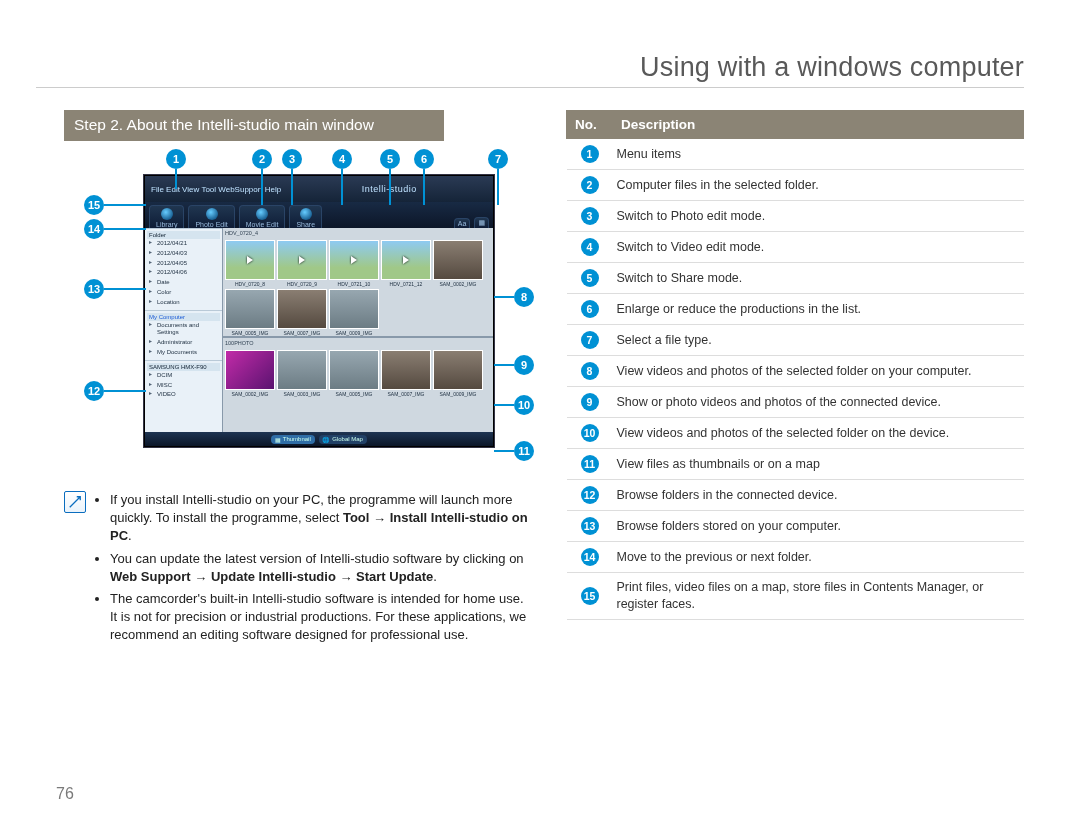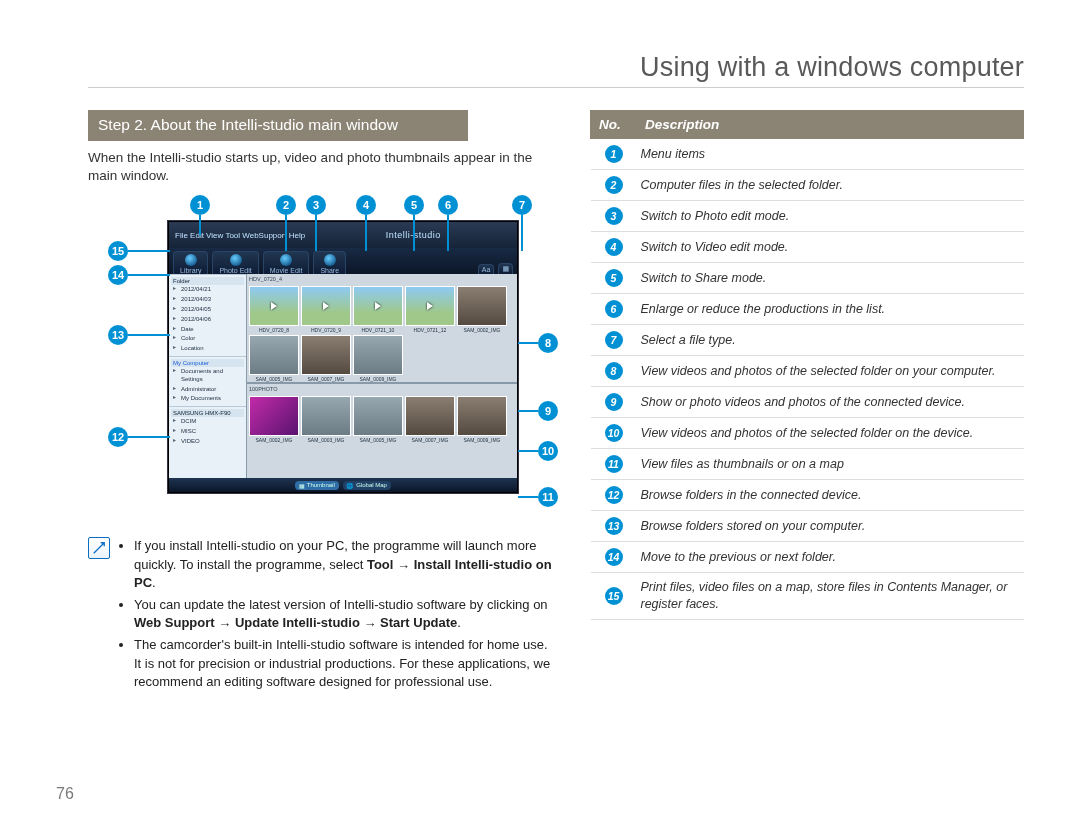--- a/index.html
+++ b/index.html
@@ -1,19 +1,19 @@
 <!DOCTYPE html>
 <html><head>
 <meta charset="utf-8">
 <style>
   * { box-sizing: border-box; margin: 0; padding: 0; }
   html, body { width: 1080px; height: 825px; background: #fff; font-family: Arial, Helvetica, sans-serif; color: #222; }
-  .page { width: 1080px; height: 825px; position: relative; padding: 52px 56px 20px 88px; }
+  .page { width: 1080px; height: 825px; position: relative; padding: 52px 56px 20px 36px; }
   .chapter-title { text-align: right; font-size: 27px; font-weight: 400; color: #595959; padding-bottom: 4px; border-bottom: 1px solid #ccc; margin-bottom: 22px; letter-spacing: .2px; }
-  .columns { display: flex; gap: 32px; }
+  .columns { display: flex; gap: 32px; margin-left: 28px; }
   .col-left { width: 470px; flex: 0 0 470px; }
   .col-right { flex: 1; }
   .step-bar { background: #8b8475; color: #fff; font-size: 15.5px; font-weight: 400; padding: 6px 10px 7px 10px; margin-bottom: 8px; display:inline-block; min-width: 380px; }
   .intro { font-size: 13.5px; line-height: 1.35; color: #333; margin-bottom: 10px; }
   .screenshot-wrap { position: relative; width: 470px; height: 330px; margin-bottom: 12px; }
   .app-window { position: absolute; left: 80px; top: 26px; width: 350px; height: 272px; background: #0e1c36; border: 1px solid #000; box-shadow: 0 0 0 1px #334; overflow: hidden; }
   .app-titleband { height: 26px; background: linear-gradient(#2a3a54,#152438); display:flex; align-items:center; padding:0 6px; color:#bfe2ff; font-size:8px; gap:10px; }
   .app-tabs { height: 26px; background: linear-gradient(#182a44,#0c1628); display:flex; align-items:flex-end; padding: 0 4px 0 4px; gap: 4px; }
   .app-tab { background: linear-gradient(#203650,#0e1c36); font-size: 7px; color:#9bd; padding: 2px 6px 0px 6px; border-radius: 4px 4px 0 0; border:1px solid #2a4466; border-bottom:none; display:flex; flex-direction:column; align-items:center; gap:1px; }
   .app-tab .dot { width:12px; height:12px; background:radial-gradient(circle at 40% 35%,#6cf,#158 80%); border-radius:50%; }
@@ -47,40 +47,39 @@
   .note-icon svg { width:14px; height:14px; }
   .bullets { font-size: 13px; line-height: 1.4; color:#222; }
   .bullets ul { list-style: disc; padding-left: 16px; }
   .bullets li { margin-bottom: 4px; }
   
   .hint-row { display:flex; gap:10px; align-items:flex-start; margin-bottom: 18px; }
   .mag-icon { width:34px; height:34px; flex:0 0 34px; background:#0088cc; border-radius:4px; display:flex; align-items:center; justify-content:center; }
   .mag-icon svg { width:22px; height:22px; }
   .hint-text { font-size:17px; line-height:1.45; color:#222; font-weight:600; }
   .hint-text .help { color:#0088cc; }
-  .desc-table { width:100%; border-collapse: collapse; font-size:13px;font-style:italic; }
+  .desc-table { width:100%; border-collapse: collapse; font-size:13px; }
   .desc-table th { background:#8b8475; color:#fff; text-align:left; font-weight:600; padding:6px 8px; border:1px solid #8b8475; font-size:13.5px;}
   .desc-table th:first-child { width:46px; }
   .desc-table td { border-top:1px solid #ddd; border-bottom:1px solid #ddd; padding:6px 4px; vertical-align:middle; line-height:1.35; font-size:12.5px; color:#333;}
   .desc-table tr td:first-child { text-align:center; }
   .circ-num { display:inline-flex; width:18px; height:18px; border-radius:50%; background:#0091d4; color:#fff; font-size:10.5px; font-weight:bold; align-items:center; justify-content:center; }
   .page-num { position:absolute; left:56px; bottom:22px; font-size:16px; color:#7a7a7a; }
   b { font-weight:700; }
 </style>
 </head>
 <body>
 
 <div class="page">
   <div class="chapter-title">Using with a windows computer</div>
 
   <div class="columns">
 
     <div class="col-left">
       <div class="step-bar">Step 2. About the Intelli-studio main window</div>
-      <p class="intro">When the Intelli-studio starts up, video and photo thumbnails appear in the main window.</p>
 
       <div class="screenshot-wrap">
 
         <div class="app-window">
           <div class="app-titleband">
             <span>File  Edit  View  Tool  WebSupport  Help</span>
             <span style="margin:0 auto;font-size:9px;color:#bfe2ff; letter-spacing:.5px;">Intelli-studio</span>
           </div>
           <div class="app-tabs">
             <div class="app-tab">

